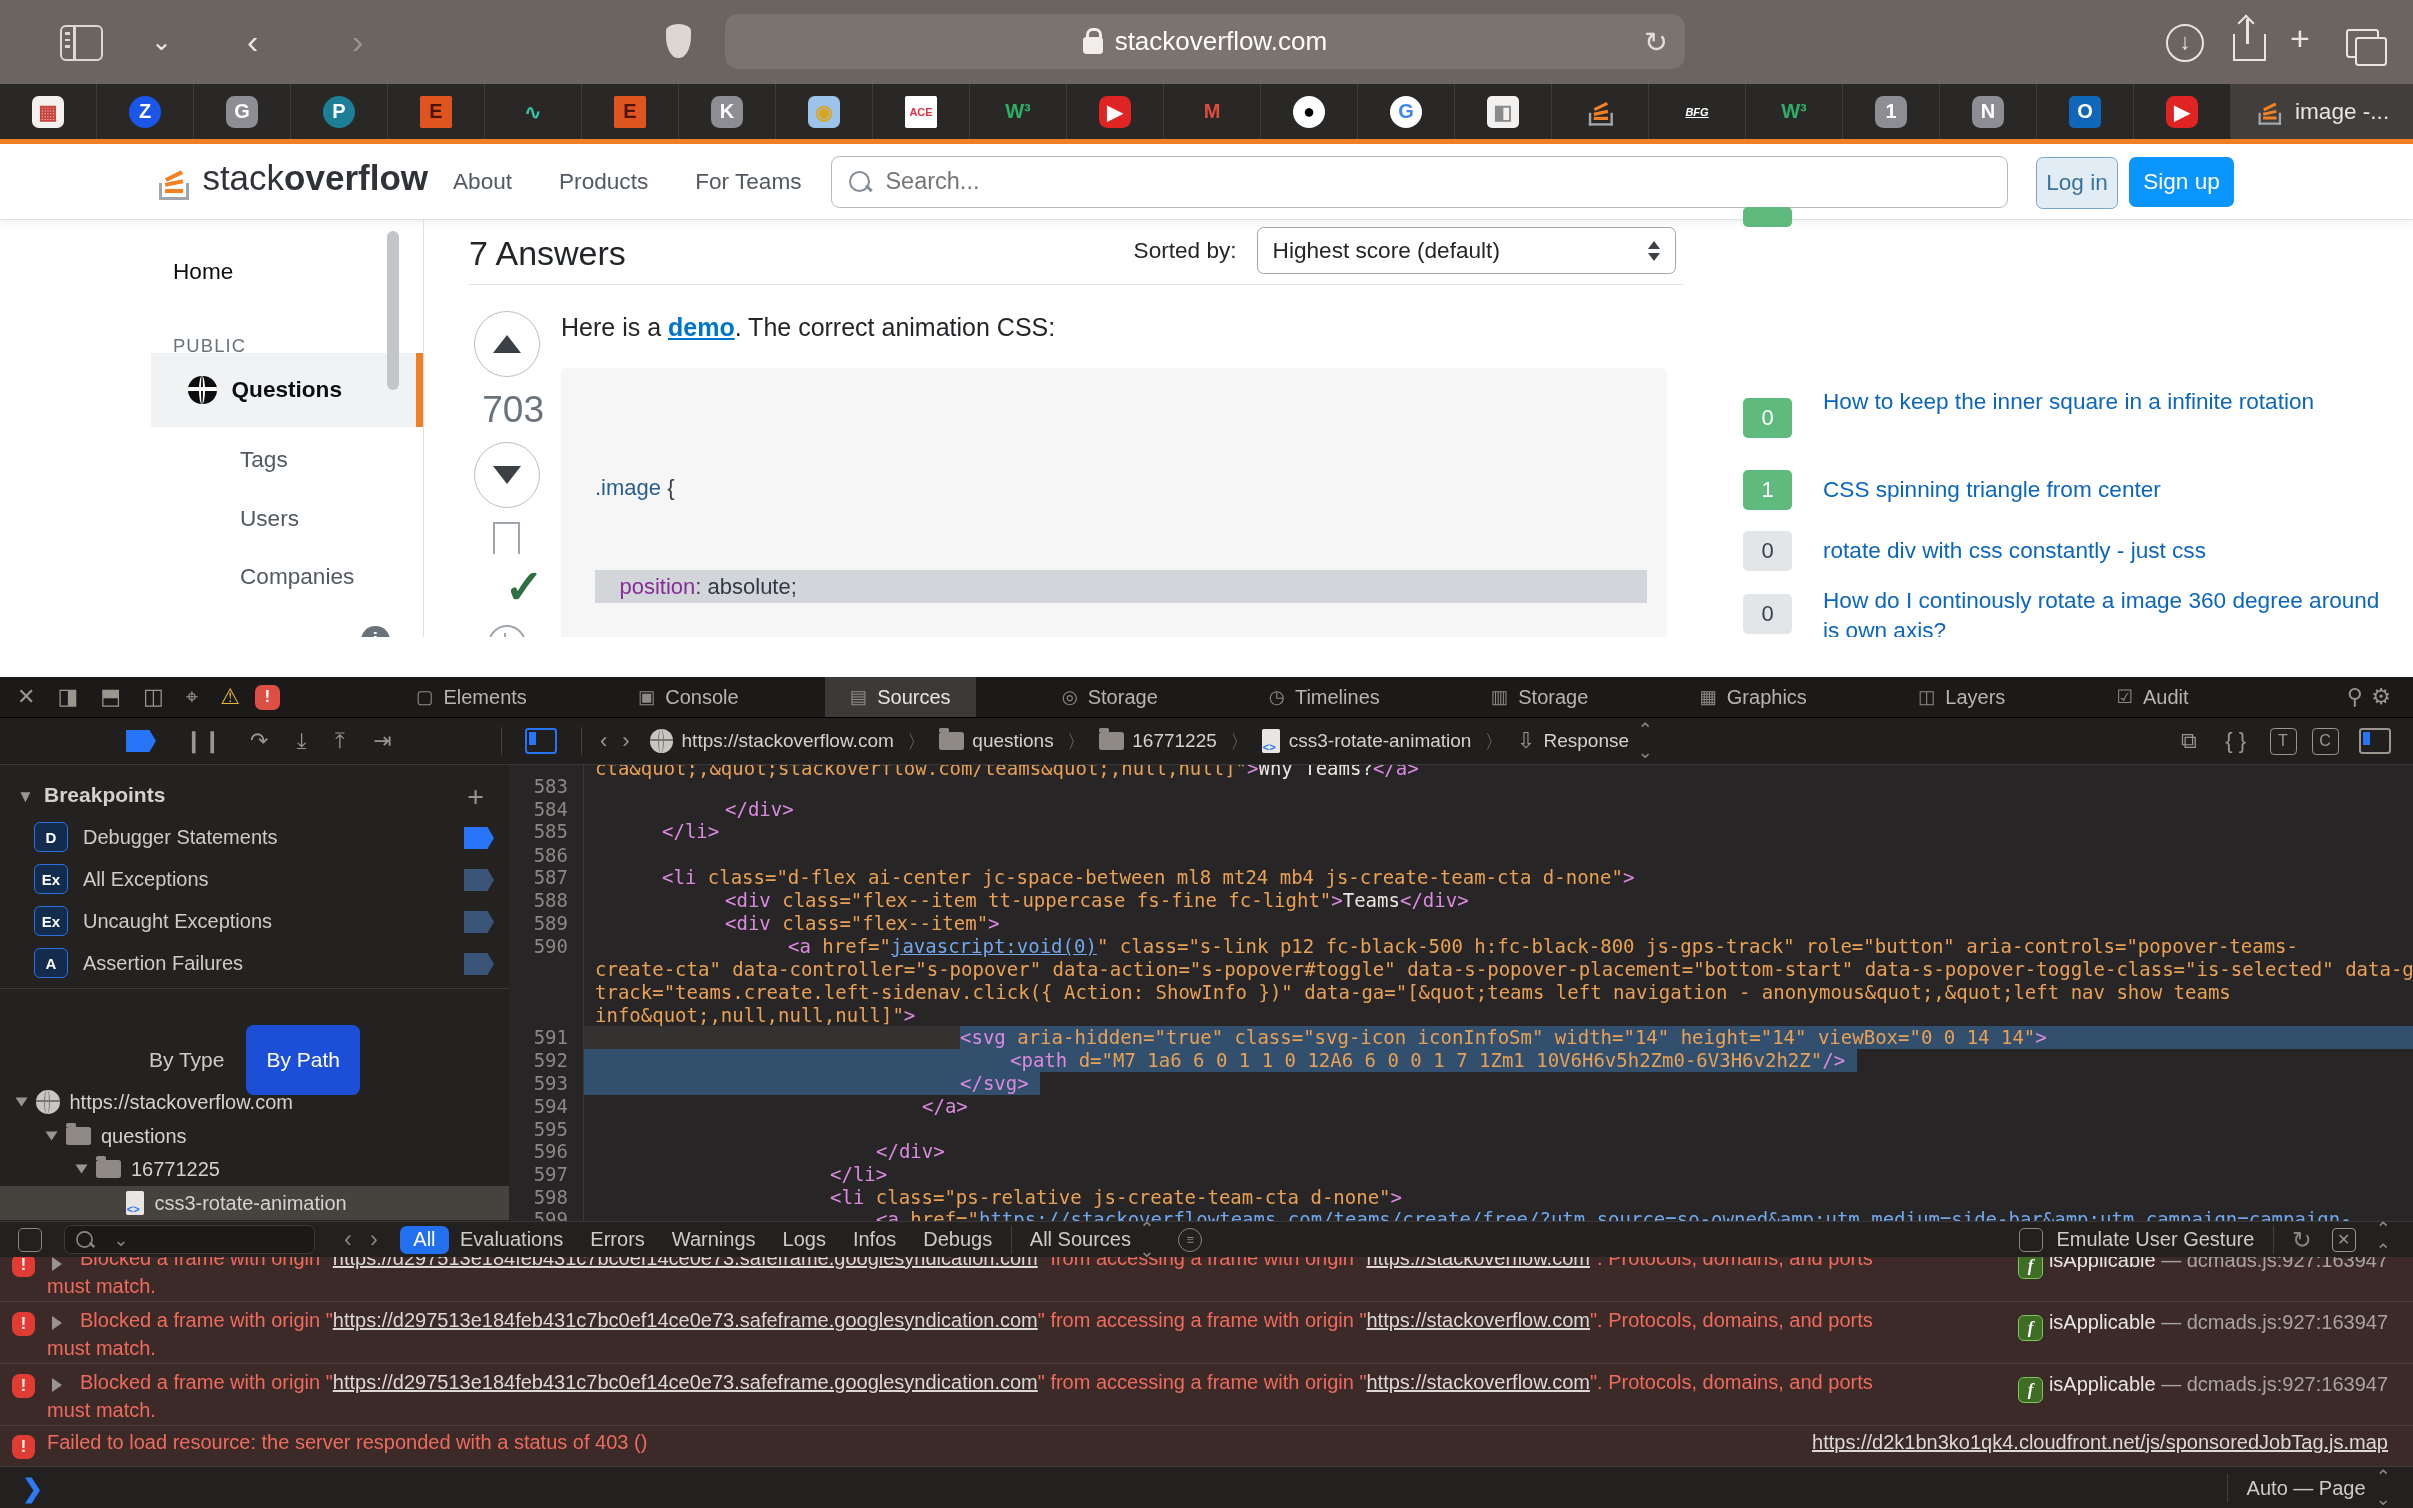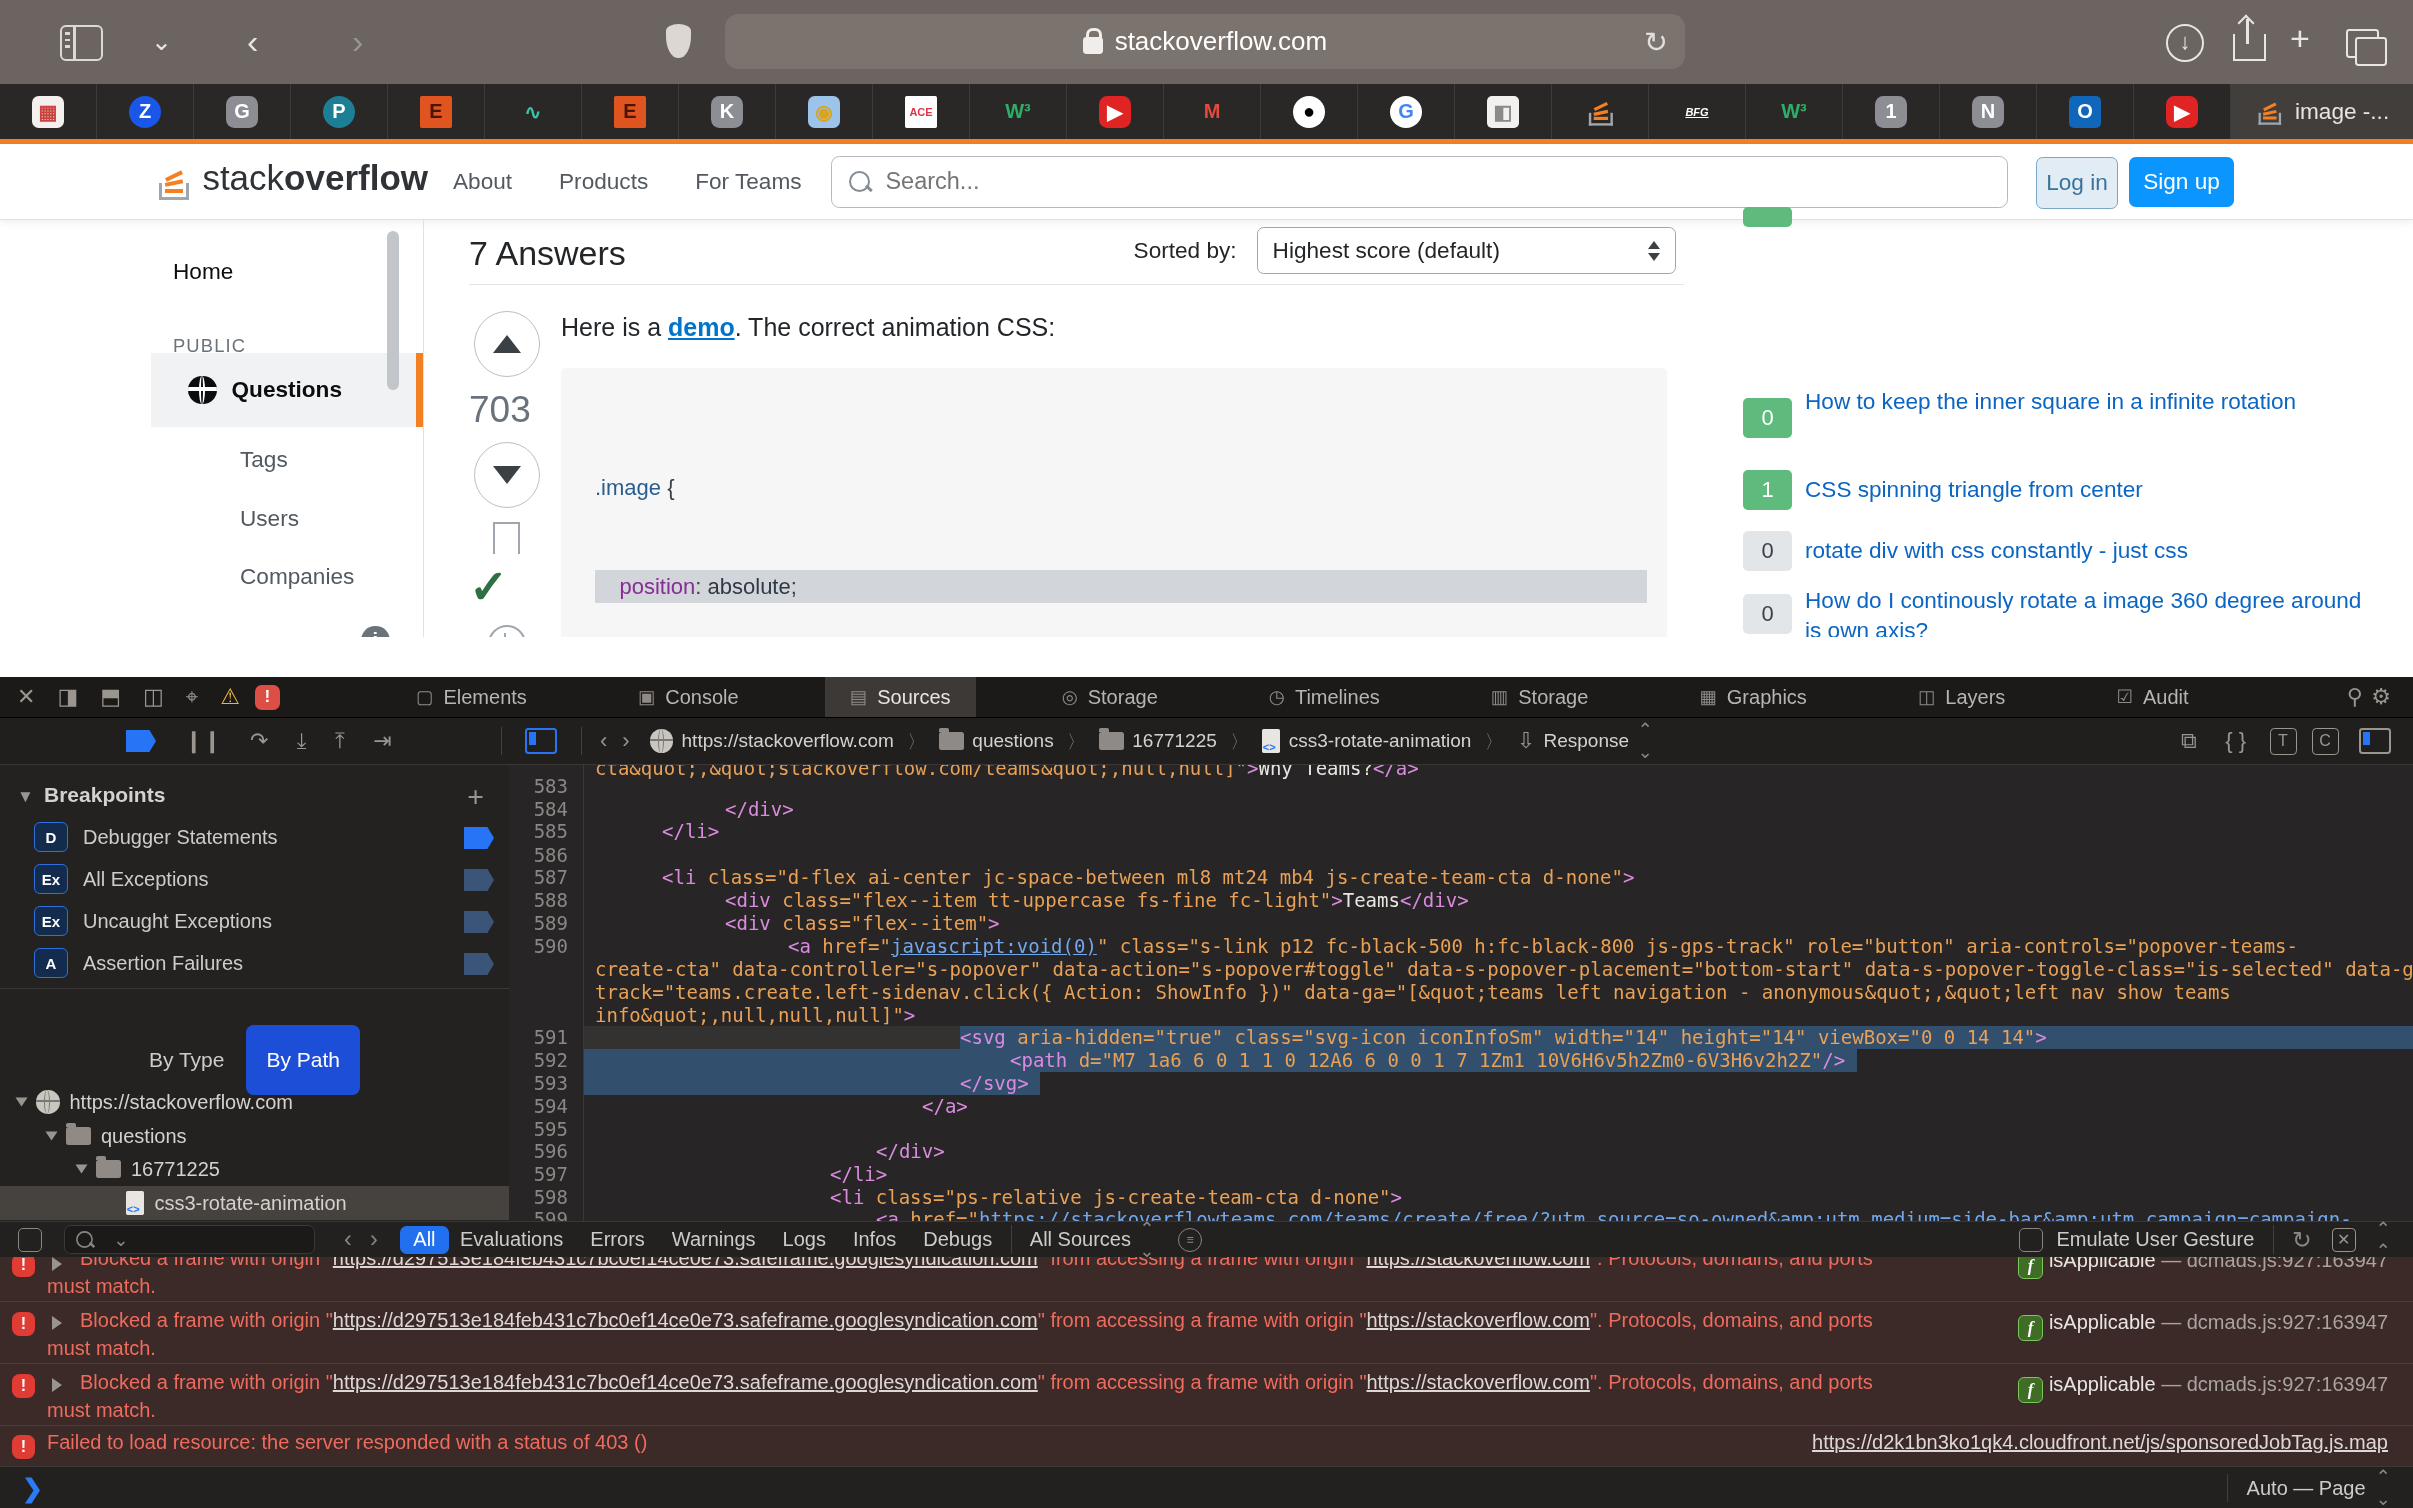--- a/index.html
+++ b/index.html
@@ -66,21 +66,21 @@
   .so-main{position:absolute;left:469px;top:80px;width:1215px;height:458px}
   .h-answers{position:absolute;left:0;top:15px;font-size:34px;color:#232629;font-weight:normal;margin:0}
   .sortrow{position:absolute;right:8.4px;top:8.4px;display:flex;align-items:center;gap:20px}
   .sort-label{font-size:22.6px;color:#232629}
   .sort-dd{width:419px;height:47px;border:0.8px solid #9fa6ad;border-radius:6.7px;display:flex;align-items:center;justify-content:space-between;padding:0 15px;box-sizing:border-box;font-size:22.6px;color:#232629;background:#fff}
   .stepper{display:inline-flex;flex-direction:column;gap:3.4px}
   .stepper i{width:0;height:0;border-left:6.7px solid transparent;border-right:6.7px solid transparent}
   .stepper i.up{border-bottom:8.4px solid #3b4045}
   .stepper i.dn{border-top:8.4px solid #3b4045}
   .main-hr{position:absolute;left:0;top:65px;width:1215px;border-top:0.8px solid #e3e6e8}
-  .vote-col{position:absolute;left:0;top:92px;width:75px;text-align:left}
+  .vote-col{position:absolute;left:0;top:92px;width:75px;text-align:right}
   .vcirc{width:64px;height:64px;border:0.8px solid #babfc4;border-radius:50%;margin:0 auto;display:flex;align-items:center;justify-content:center}
   .vcirc i{width:0;height:0;border-left:14.2px solid transparent;border-right:14.2px solid transparent}
   .vcirc i.up{border-bottom:18.4px solid #3b4045}
   .vcirc i.dn{border-top:18.4px solid #3b4045}
   .vnum{font-size:37px;color:#6a737c;margin:11.7px 0}
   .bookmark{width:23.5px;height:30px;margin:13.4px auto 0;border:2.5px solid #9fa6ad;border-bottom:none;position:relative}
   .bookmark::after{content:"";position:absolute;left:-2.5px;bottom:-10px;border-left:11.7px solid #fff;border-right:11.7px solid #fff;border-top:0;width:0;height:0;border-bottom:10px solid transparent;box-shadow:inset 0 0 0 0 #9fa6ad}
   .checkmark{color:#2e6f44;font-size:47px;font-weight:bold;margin-top:5px}
   .clock{width:34px;height:34px;border:2.5px solid #9fa6ad;border-radius:50%;margin:11.7px auto 0;position:relative}
   .clock::after{content:"";position:absolute;left:14.2px;top:5.9px;width:2.5px;height:11px;background:#9fa6ad}
@@ -88,21 +88,21 @@
   .intro{font-size:25px;color:#232629}
   .intro a{color:#0074cc;font-weight:bold;text-decoration:underline}
   .codeblock{position:absolute;left:92px;top:149px;width:1106px;height:310px;background:#f6f6f6;border-radius:5px;padding:37px 0 0 34px;box-sizing:border-box;font-family:Liberation Sans, sans-serif;font-size:22px;line-height:33px;white-space:pre;overflow:hidden}
   .crow{display:block}
   .crow.selrow{background:#d2d5d9;margin-right:20px}
   .tk-sel{color:#2a5d8f}.tk-prop{color:#872d96}.tk-num{color:#b75501}.tk-pl{color:#3b4045}.tk-val{color:#303a46}
   .so-right{position:absolute;left:1743px;top:80px;width:670px;height:458px}
   .rel-badge{position:absolute;left:0;width:49px;height:40px;border-radius:5px;font-size:22px;display:flex;align-items:center;justify-content:center}
   .rel-badge.green{background:#5eba7d;color:#fff}
   .rel-badge.gray{background:#e3e6e8;color:#39414a}
-  .rel-title{position:absolute;left:62px;width:578px;font-size:22.6px;line-height:30px;color:#0b65c2}
+  .rel-title{position:absolute;left:80px;width:578px;font-size:22.6px;line-height:30px;color:#0b65c2}
   
   .devtools{position:absolute;left:0;top:677px;width:2413px;height:831px;background:#262423;color:#cfcbc8}
   .dt-tabbar{position:absolute;left:0;top:0;width:2413px;height:40px;background:#1b1a19;border-bottom:0.8px solid #000;display:flex;align-items:center}
   .dt-tabbar .ic{color:#9b958f;font-size:22px;margin-left:22px}
   .dt-tab{height:40px;display:flex;align-items:center;gap:10px;padding:0 25px;font-size:20px;color:#b9b4b0}
   .dt-tab .tic{font-size:18.4px;color:#8f8a86}
   .dt-tab.sel{background:#3c3937;color:#e9e5e2}
   .warn{color:#e8b73c!important}
   .octa{display:inline-flex;width:25px;height:25px;border-radius:6.7px;background:#dd4f44;color:#fff;font-weight:bold;font-size:17px;align-items:center;justify-content:center;margin-left:15px}
   .dt-navbar{position:absolute;left:0;top:41px;width:2413px;height:46px;background:#211f1e;border-bottom:0.8px solid #3a3736;display:flex;align-items:center;font-size:19px}

